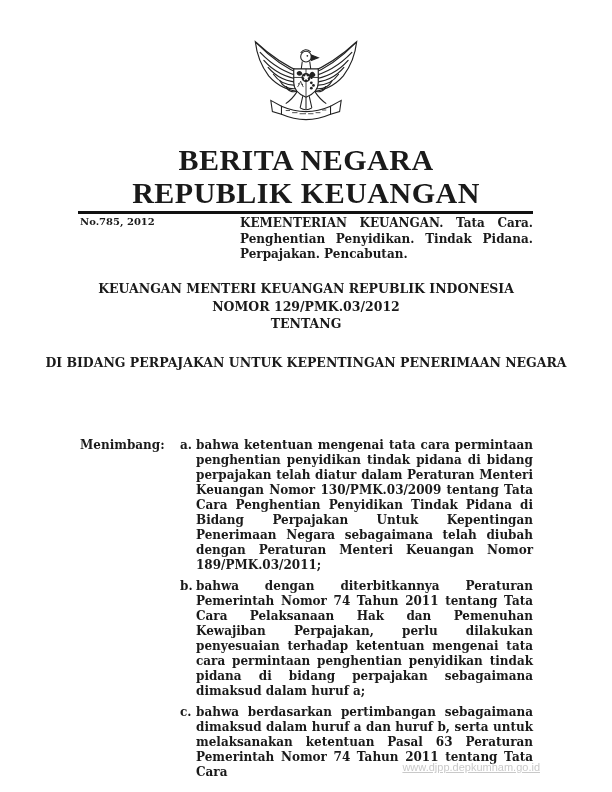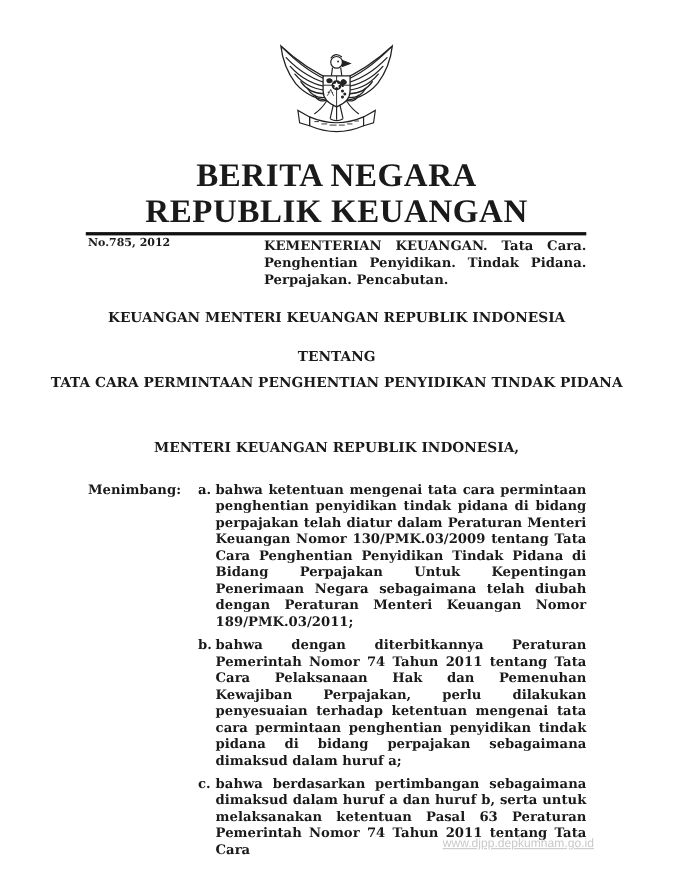--- a/index.html
+++ b/index.html
@@ -144,23 +144,23 @@
   </div>
 
   <div class="abs centered masthead" style="top:144px">BERITA NEGARA</div>
   <div class="abs centered masthead" style="top:177px">REPUBLIK KEUANGAN</div>
   <div class="abs rule" style="top:211px"></div>
 
   <div class="abs gz-no">No.785, 2012</div>
   <div class="abs gz-note">KEMENTERIAN KEUANGAN. Tata Cara. Penghentian Penyidikan. Tindak Pidana. Perpajakan. Pencabutan.</div>
 
   <div class="abs centered ctr-line" style="top:281px">KEUANGAN MENTERI KEUANGAN REPUBLIK INDONESIA</div>
+  <div class="abs centered ctr-line" style="top:299px">NOMOR 129/PMK.03/2012</div>
   <div class="abs centered ctr-line" style="top:316px">TENTANG</div>
-  <div class="abs centered ctr-line" style="top:340px">TATA CARA PERMINTAAN PENGHENTIAN PENYIDIKAN TINDAK PIDANA</div>
-  <div class="abs centered ctr-line" style="top:399px">MENTERI KEUANGAN REPUBLIK INDONESIA,</div>
+  <div class="abs centered ctr-line" style="top:355px">DI BIDANG PERPAJAKAN UNTUK KEPENTINGAN PENERIMAAN NEGARA</div>
 
   <div class="abs consider">
     <div class="consider-label">
       <span>Menimbang</span>
       <span>:</span>
     </div>
     <div class="consider-item">
       <div class="consider-letter">a.</div>
       <div class="consider-text">bahwa ketentuan mengenai tata cara permintaan penghentian penyidikan tindak pidana di bidang perpajakan telah diatur dalam Peraturan Menteri Keuangan Nomor 130/PMK.03/2009 tentang Tata Cara Penghentian Penyidikan Tindak Pidana di Bidang Perpajakan Untuk Kepentingan Penerimaan Negara sebagaimana telah diubah dengan Peraturan Menteri Keuangan Nomor 189/PMK.03/2011;</div>
     </div>

